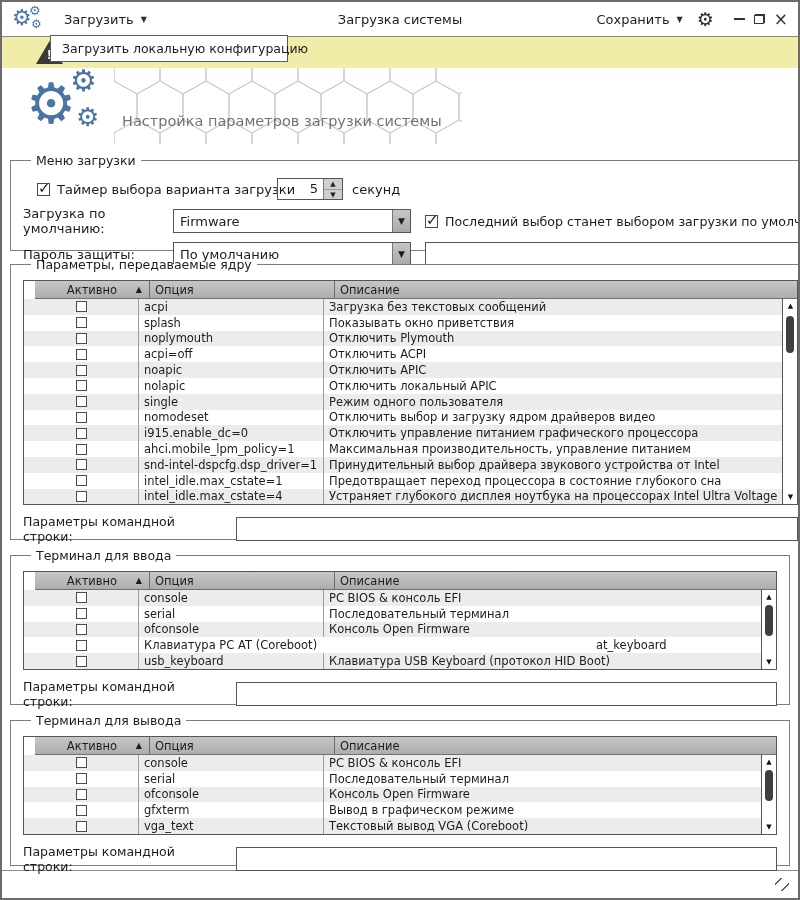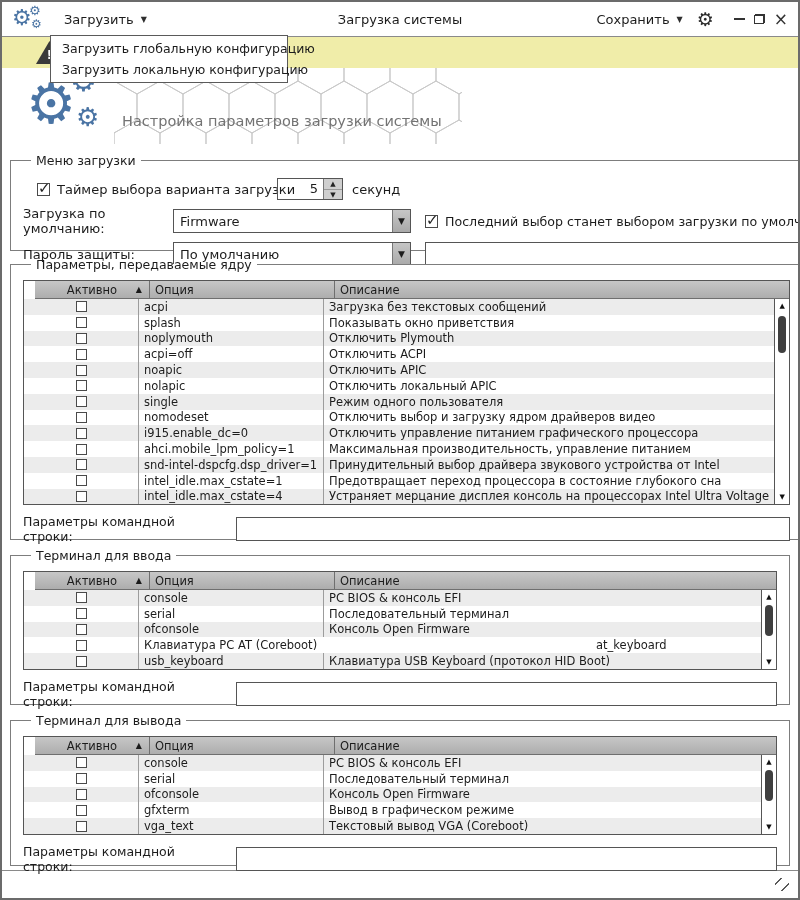--- a/index.html
+++ b/index.html
@@ -126,21 +126,20 @@
 </div>
 
 <div class="banner">
   <span class="warn-tri">
       <span>!</span>
     </span>
   <span>В</span>
 </div>
 
 <div class="dropdown">
-  <div class="item">Загрузить глобальную конфигурацию</div>
   <div class="item">Загрузить локальную конфигурацию</div>
 </div>
 
 <div class="hero">
   <div class="hexwrap">
     <svg id="hexsvg" width="348" height="76" xmlns="http://www.w3.org/2000/svg">
         <polygon points="-23,-26 0,-13 0,13 -23,26 -46,13 -46,-13" fill="none" stroke="#c9c9c9" stroke-width="1"></polygon>
         <polygon points="23,-26 46,-13 46,13 23,26 0,13 0,-13" fill="none" stroke="#c9c9c9" stroke-width="1"></polygon>
         <polygon points="69,-26 92,-13 92,13 69,26 46,13 46,-13" fill="none" stroke="#c9c9c9" stroke-width="1"></polygon>
         <polygon points="115,-26 138,-13 138,13 115,26 92,13 92,-13" fill="none" stroke="#c9c9c9" stroke-width="1"></polygon>
@@ -311,21 +310,21 @@
             <span class="cb"></span>
           </div>
           <div class="td c-opt">intel_idle.max_cstate=1</div>
           <div class="td c-desc">Предотвращает переход процессора в состояние глубокого сна</div>
         </div>
         <div class="trow alt">
           <div class="td c-act">
             <span class="cb"></span>
           </div>
           <div class="td c-opt">intel_idle.max_cstate=4</div>
-          <div class="td c-desc">Устраняет мерцание дисплея консоль на процессорах Intel Ultra Voltage</div>
+          <div class="td c-desc">Устраняет глубокого дисплея ноутбука на процессорах Intel Ultra Voltage</div>
         </div>
       </div>
     <div class="vscroll">
       <span class="sa up">▲</span>
       <span class="thumb"></span>
       <span class="sa dn">▼</span>
     </div>
   </div>
   <div class="cmdrow">
     <span class="clab">Параметры командной строки:</span>

